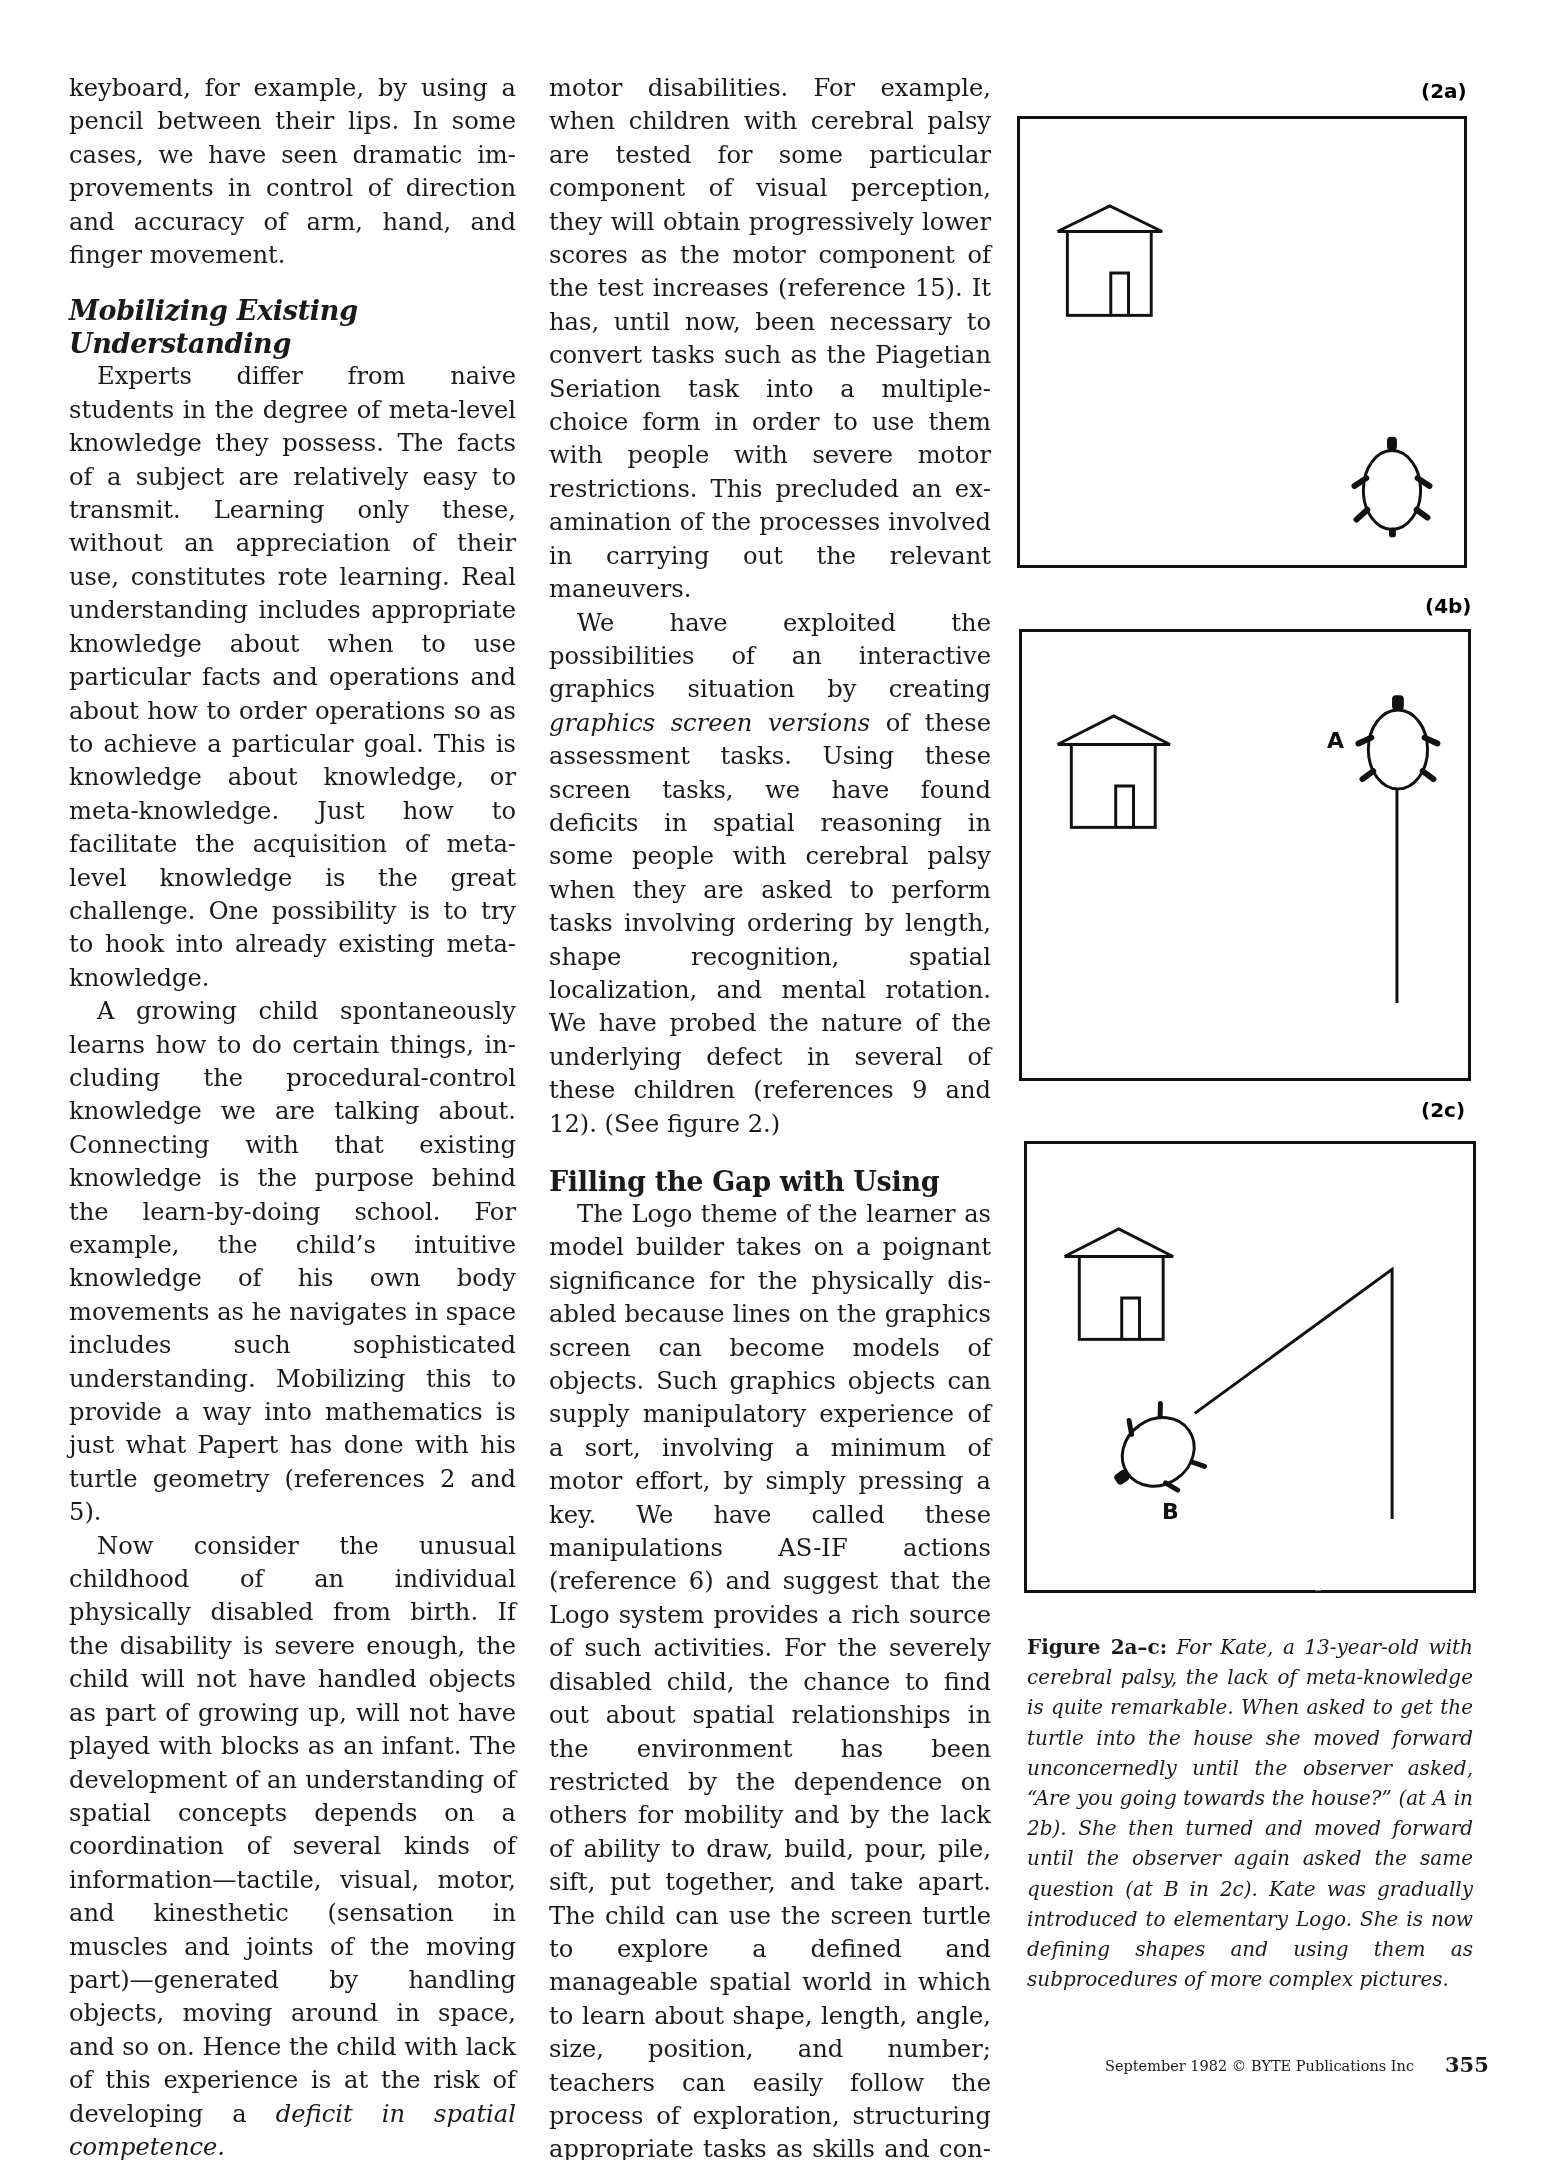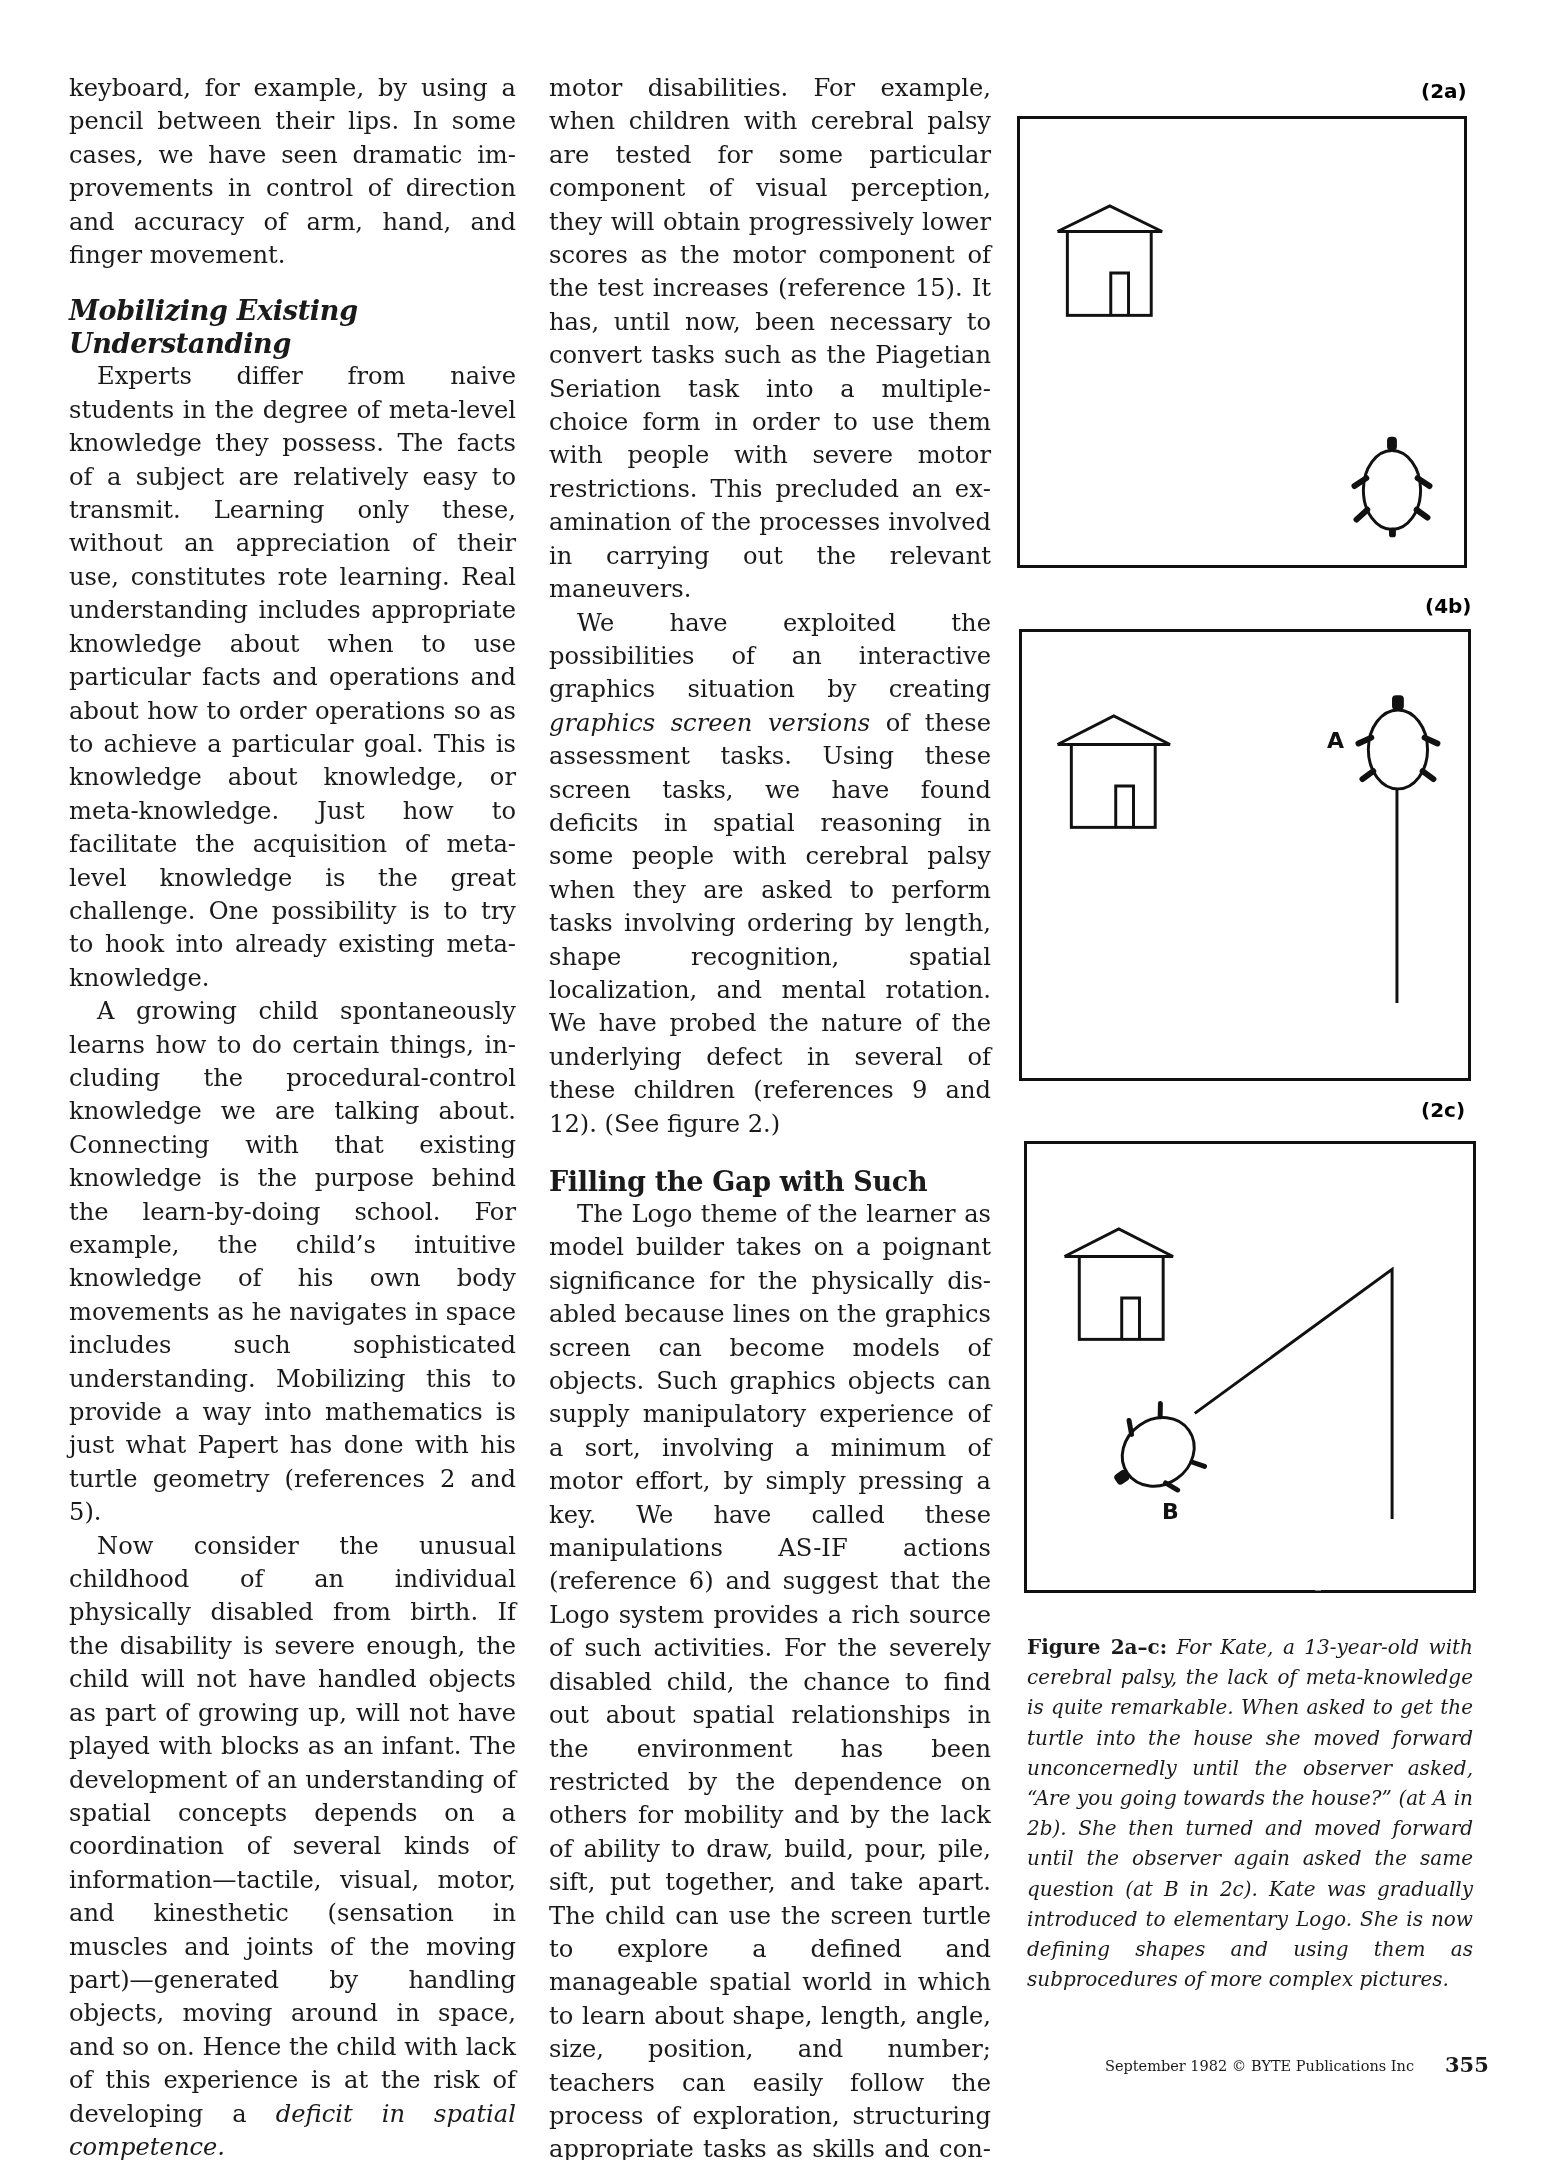--- a/index.html
+++ b/index.html
@@ -41,21 +41,21 @@
   <h2>Mobilizing Existing Understanding</h2>
   <p>Experts differ from naive students in the degree of meta-level knowledge they possess. The facts of a subject are relatively easy to transmit. Learn­ing only these, without an apprecia­tion of their use, constitutes rote learning. Real understanding includes appropriate knowledge about when to use particular facts and operations and about how to order operations so as to achieve a particular goal. This is knowledge about knowledge, or meta-knowledge. Just how to facilitate the acquisition of meta-level knowledge is the great challenge. One possibility is to try to hook into already existing meta-knowledge.</p>
   <p>A growing child spontaneously learns how to do certain things, in­cluding the procedural-control knowledge we are talking about. Connecting with that existing knowledge is the purpose behind the learn-by-doing school. For example, the child’s intuitive knowledge of his own body movements as he navigates in space includes such sophisticated understanding. Mobilizing this to provide a way into mathematics is just what Papert has done with his turtle geometry (references 2 and 5).</p>
   <p><span>Now consider the unusual childhood of an individual physically disabled from birth. If the disability is severe enough, the child will not have handled objects as part of growing up, will not have played with blocks as an infant. The development of an understanding of spatial concepts depends on a coordination of several kinds of information—tactile, visual, motor, and kinesthetic (sensation in muscles and joints of the moving part)—generated by handling objects, moving around in space, and so on. Hence the child with lack of this ex­perience is at the risk of developing a </span><em>deficit in spatial competence.</em></p>
 
 </div>
 
 <div class="col col-2">
   <p class="noindent">motor disabilities. For example, when children with cerebral palsy are tested for some particular component of visual perception, they will obtain progressively lower scores as the motor component of the test increases (reference 15). It has, until now, been necessary to convert tasks such as the Piagetian Seriation task into a multiple-choice form in order to use them with people with severe motor restrictions. This precluded an ex­amination of the processes involved in carrying out the relevant maneuvers.</p>
   <p><span>We have exploited the possibilities of an interactive graphics situation by creating </span><em>graphics screen versions</em><span> of these assessment tasks. Using these screen tasks, we have found deficits in spatial reasoning in some people with cerebral palsy when they are asked to perform tasks involving ordering by length, shape recogni­tion, spatial localization, and mental rotation. We have probed the nature of the underlying defect in several of these children (references 9 and 12). (See figure 2.)</span></p>
-  <h2>Filling the Gap with Such</h2>
+  <h2>Filling the Gap with Using</h2>
   <p>The Logo theme of the learner as model builder takes on a poignant significance for the physically dis­abled because lines on the graphics screen can become models of objects. Such graphics objects can supply manipulatory experience of a sort, in­volving a minimum of motor effort, by simply pressing a key. We have called these manipulations AS-IF ac­tions (reference 6) and suggest that the Logo system provides a rich source of such activities. For the severely disabled child, the chance to find out about spatial relationships in the environment has been restricted by the dependence on others for mobility and by the lack of ability to draw, build, pour, pile, sift, put together, and take apart. The child can use the screen turtle to explore a defined and manageable spatial world in which to learn about shape, length, angle, size, position, and number; teachers can easily follow the process of exploration, structuring ap­propriate tasks as skills and con­fidence increase.</p>
 </div>
 
 <div class="fig-label" style="left:1421px; top:79px;">(2a)</div>
 <div class="fig-panel" style="left:1017px; top:116px; width:450px; height:452px;">
   <svg viewBox="0 0 450 452">
     <g fill="none" stroke="#111" stroke-width="3">
       <polyline points="38,114 91,88 144,114 38,114"></polyline>
       <rect x="48" y="114" width="85" height="85"></rect>
       <polyline points="92,199 92,156 110,156 110,199"></polyline>

